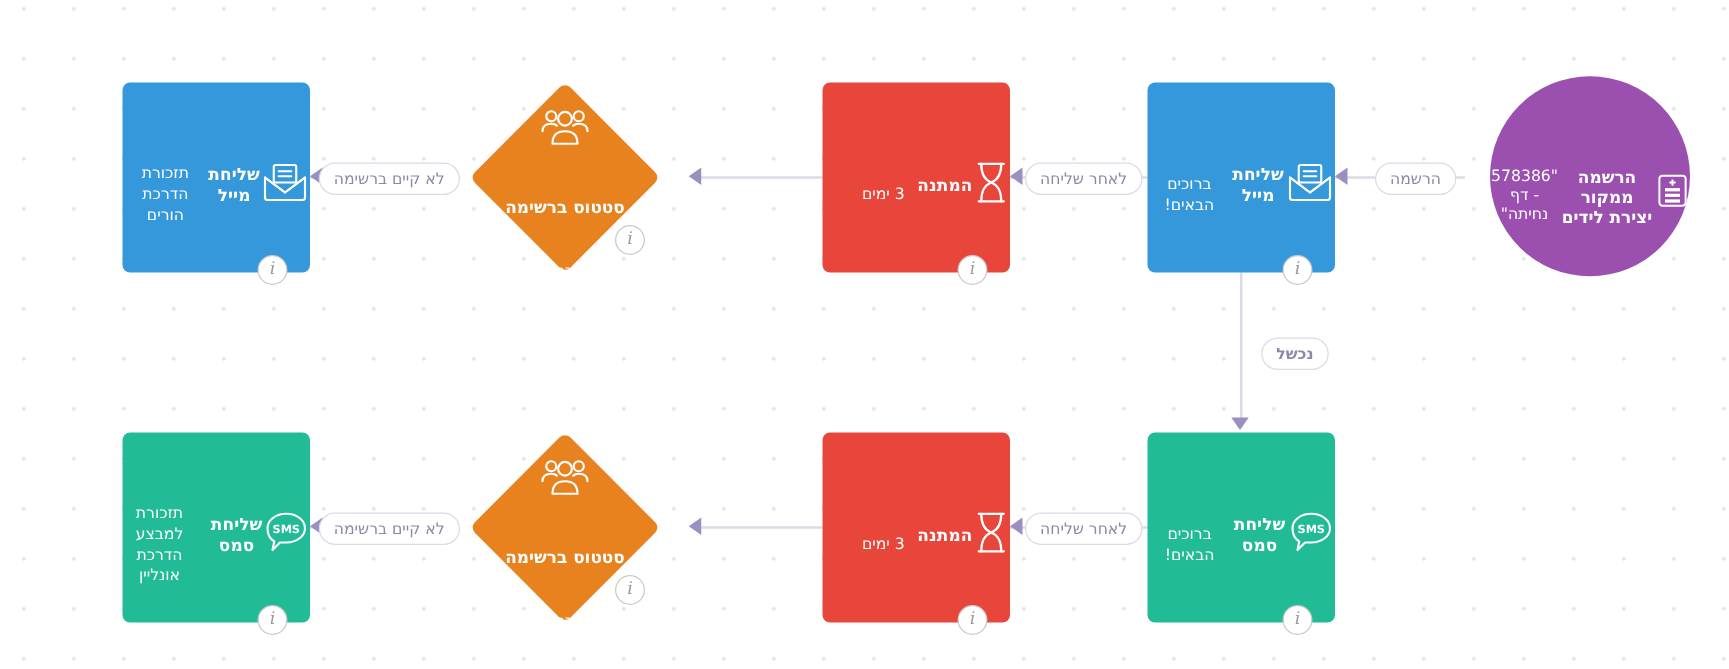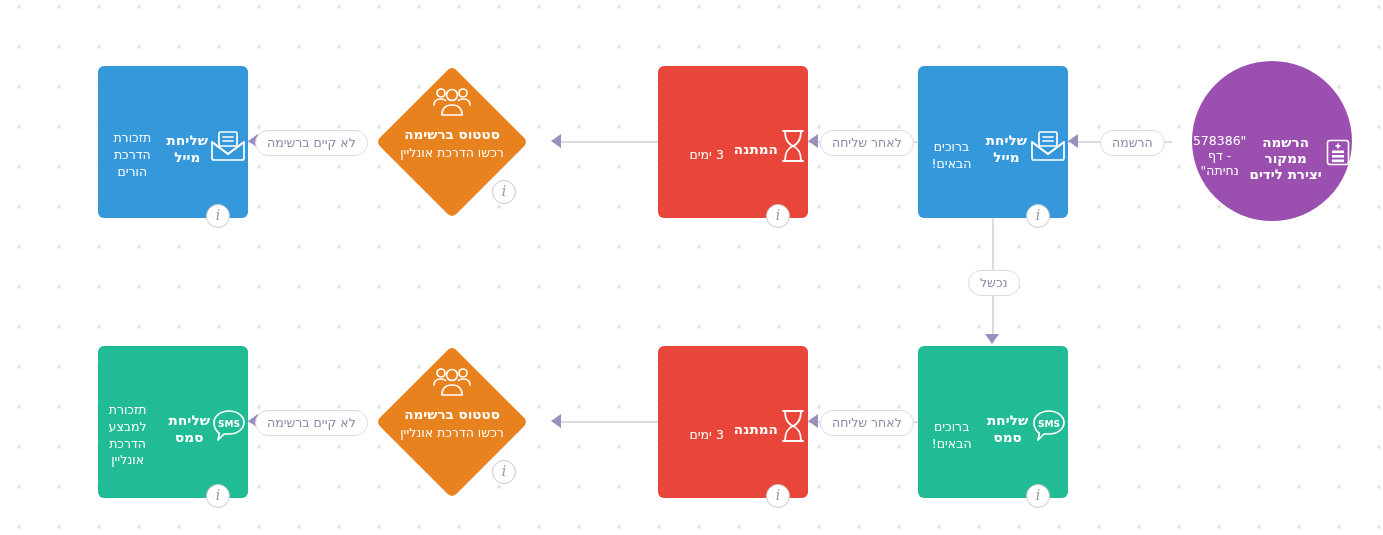--- a/index.html
+++ b/index.html
@@ -79,20 +79,21 @@
     left: 0; top: 0;
     width: 100%; height: 100%;
     display: flex;
     flex-direction: column;
     align-items: center;
     justify-content: flex-start;
     padding-top: 24px;
     box-sizing: border-box;
     color: #fff;
     direction: rtl;
+    gap: 32px;
   }
 
   .circle-node {
     position: absolute;
     border-radius: 50%;
     background: #9b4fae;
     color: #fff;
     display: flex;
     flex-direction: row;
     align-items: center;
@@ -336,17 +337,17 @@
       </svg>
     </span>
     <span class="title">שליחת סמס</span>
     <span class="subtitle" style="padding:0 22px;">תזכורת למבצע הדרכת אונליין</span>
     <span class="info-badge" style="left:108px; top:138px;">i</span>
   </div>
 
   <div class="edge-label" style="left:1100px; top:130px;">הרשמה</div>
   <div class="edge-label" style="left:820px; top:130px;">לאחר שליחה</div>
   <div class="edge-label" style="left:255px; top:130px;">לא קיים ברשימה</div>
-  <div class="edge-label" style="left:968px; top:270px;">נכשל</div>
+  <div class="edge-label" style="left:1009px; top:270px;font-weight:bold;">נכשל</div>
   <div class="edge-label" style="left:820px; top:410px;">לאחר שליחה</div>
   <div class="edge-label" style="left:255px; top:410px;">לא קיים ברשימה</div>
 
 </div>
 
 </body></html>

